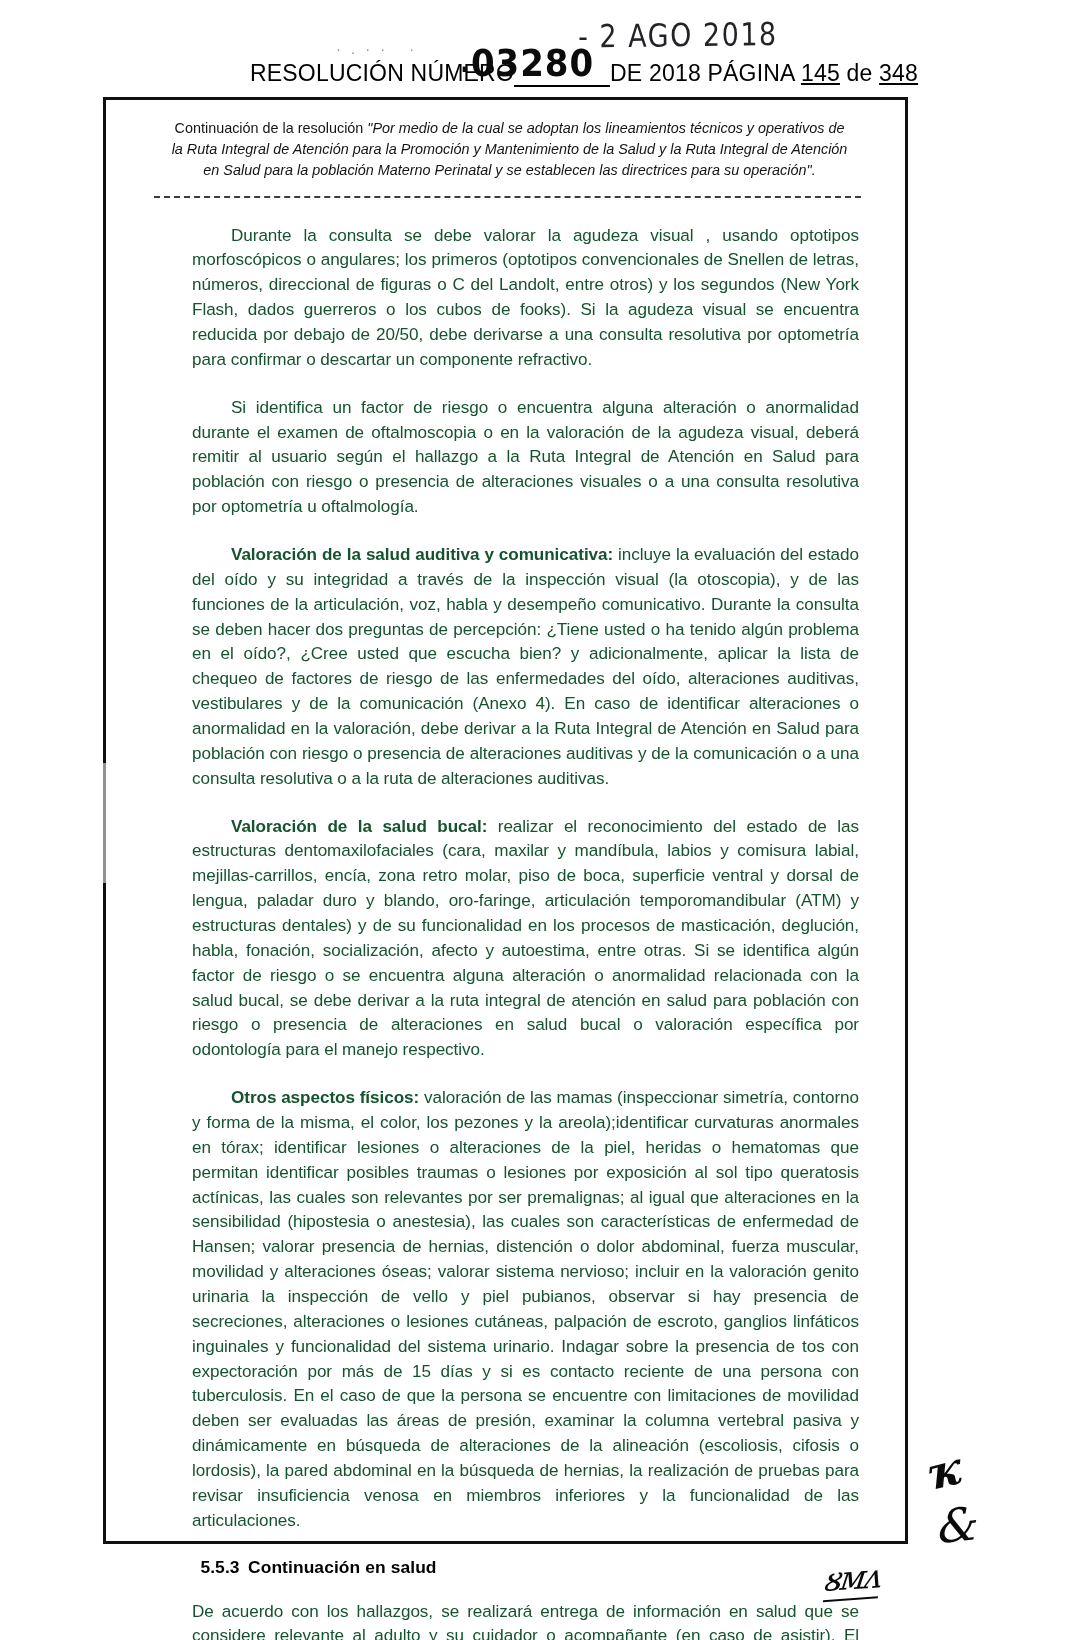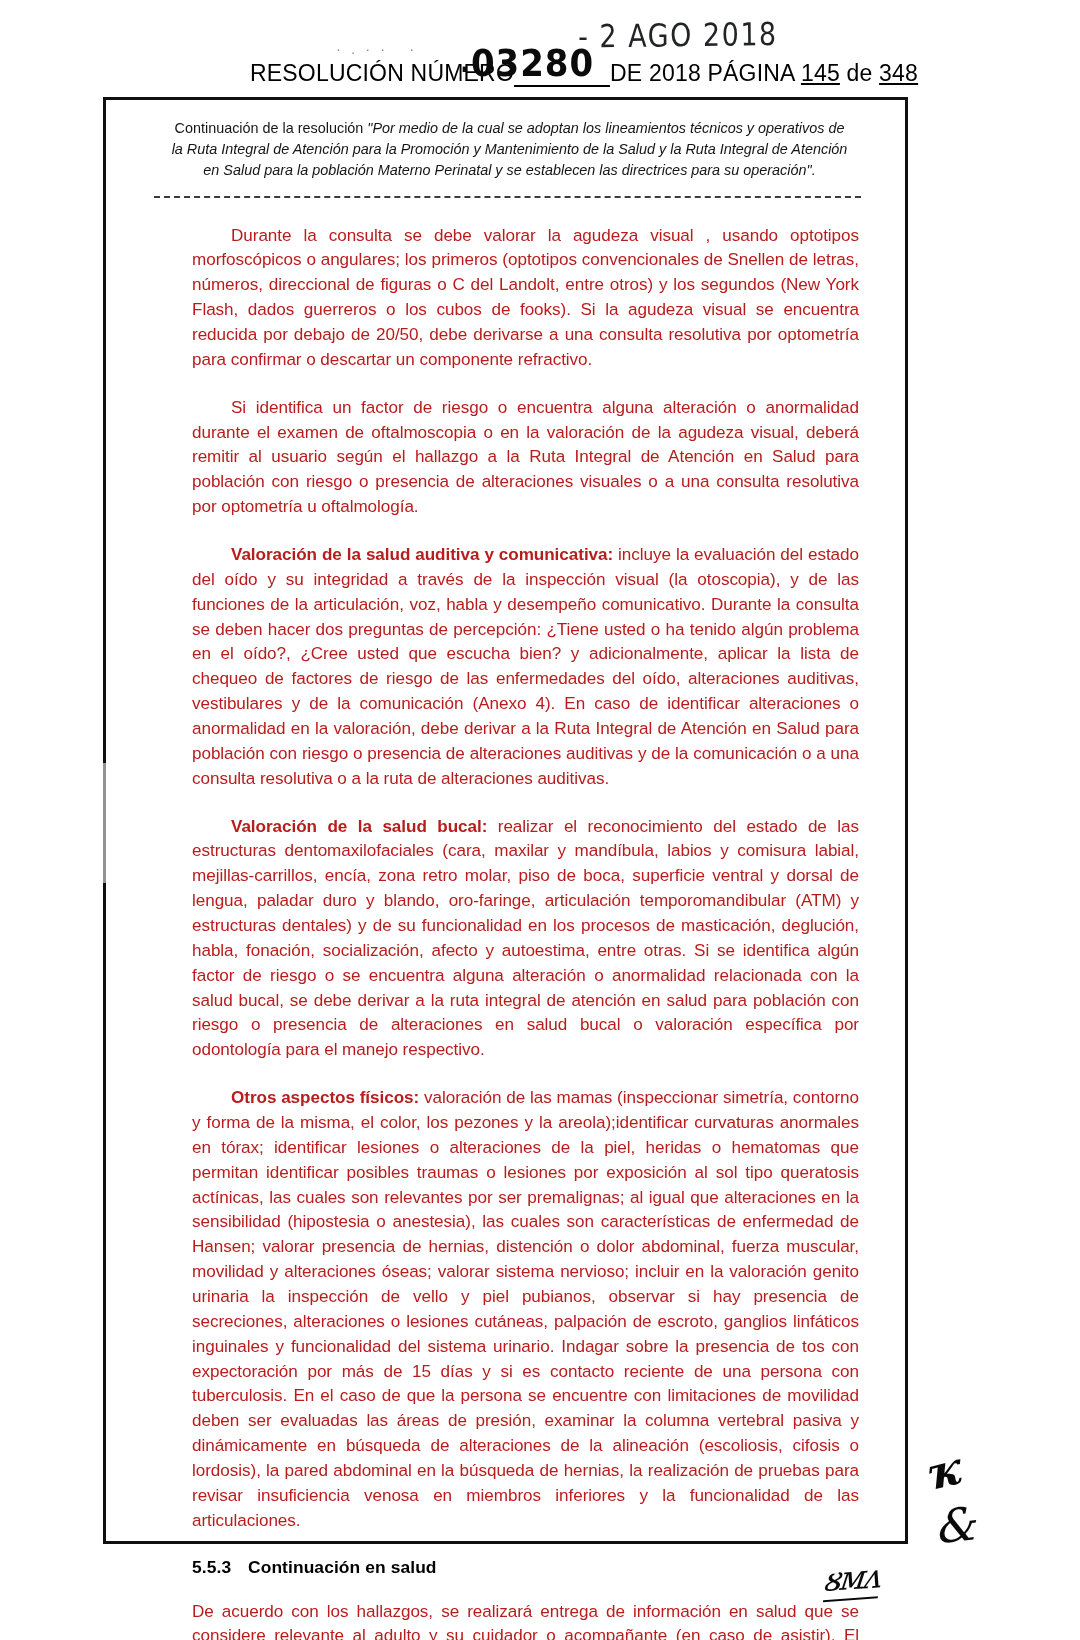--- a/index.html
+++ b/index.html
@@ -145,35 +145,36 @@
 
   
   .body {
     padding: 26px 8px 0 40px;
   }
   p.para {
     margin: 0 0 23px 0;
     font-size: 17.1px;
     line-height: 1.455;
     text-align: justify;
-    color: #b91c1c;
+    color: #14532d;
     letter-spacing: -0.05px;
   }
   p.para:last-child { margin-bottom: 0; }
   .b { font-weight: bold; margin-left: 39px; }
 
   h3.section-heading {
     margin: 0 0 22px 0;
     font-size: 17.4px;
     font-weight: bold;
     letter-spacing: .1px;
   }
   h3.section-heading .num {
     display: inline-block;
     min-width: 56px;
+    text-align: center;
   }
 
   
   .sig {
     position: absolute;
     font-family: "DejaVu Serif", serif;
     color: #0a0a0a;
     pointer-events: none;
   }
   .sig-initials {

